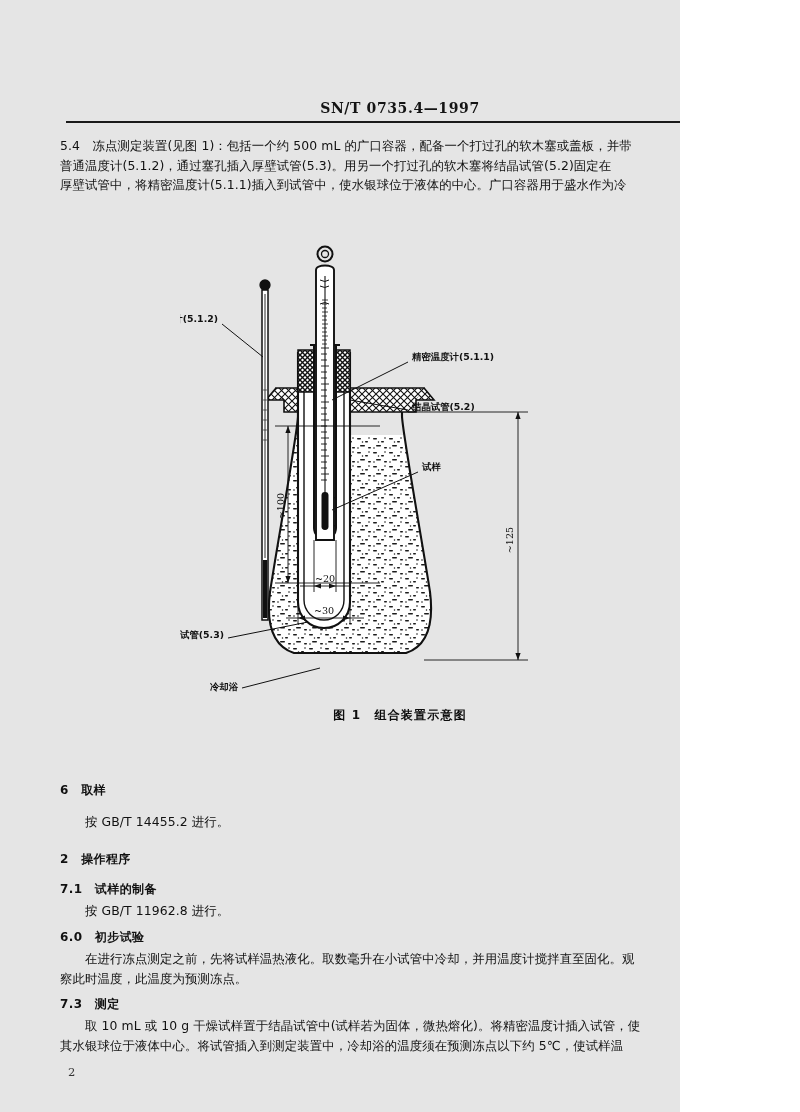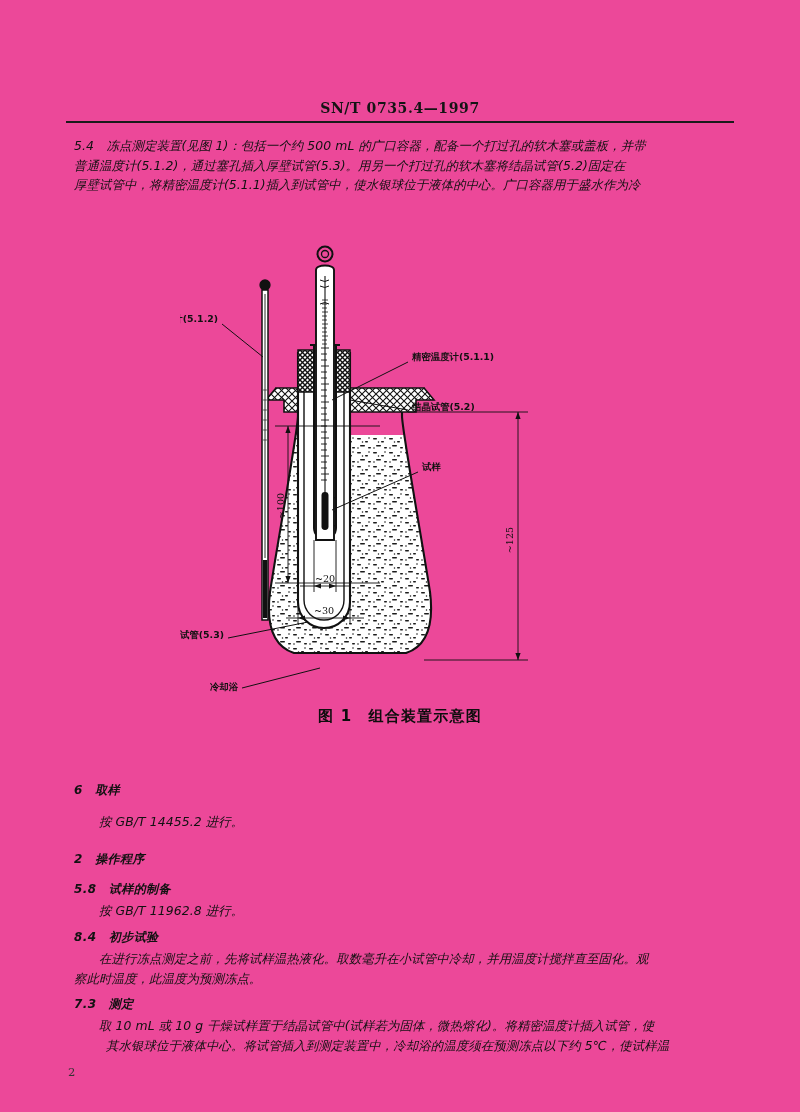--- a/index.html
+++ b/index.html
@@ -6,23 +6,23 @@
     margin: 0;
     padding: 0;
     background: #ffffff;
   }
   body {
     font-family: "DejaVu Sans", "Liberation Sans", sans-serif;
     color: #0d0d0d;
   }
   #page {
     position: relative;
-    width: 800px;
+    width: 680px;
     height: 1112px;
-    background: #ec4899;
+    background: #e5e5e5;
     overflow: hidden;
   }
 
   
   .std-no {
     position: absolute;
     top: 100px;
     left: 0;
     width: 800px;
     text-align: center;
@@ -44,23 +44,22 @@
   
   .txt {
     position: absolute;
     font-size: 12.4px;
     line-height: 19.6px;
     color: #111;
     letter-spacing: 0.1px;
     text-align: justify;
   }
   .para {
-    left: 74px;
+    left: 60px;
     width: 670px;
-    font-style: italic;
   }
   .indent2 { text-indent: 25px; }
   .heading {
     font-weight: bold;
     font-size: 12px;
     letter-spacing: 0.4px;
   }
 
   
   #figure {
@@ -71,21 +70,21 @@
     height: 470px;
   }
   #figure svg { display: block; }
 
   .fig-caption {
     position: absolute;
     top: 707px;
     left: 0;
     width: 800px;
     text-align: center;
-    font-size: 15px;
+    font-size: 12px;
     font-weight: bold;
     letter-spacing: 1.2px;
   }
 
   
   .page-num {
     position: absolute;
     left: 68px;
     top: 1065px;
     font-family: "DejaVu Serif", "Liberation Serif", serif;
@@ -318,26 +317,26 @@
     </svg>
   </div>
 
   <div class="fig-caption">图 1　组合装置示意图</div>
 
   <div class="txt para heading" style="top:781px;">6　取样</div>
   <div class="txt para indent2" style="top:812px;">按 GB/T 14455.2 进行。</div>
 
   <div class="txt para heading" style="top:850px;">2　操作程序</div>
 
-  <div class="txt para heading" style="top:880px;">5.8　试样的制备</div>
+  <div class="txt para heading" style="top:880px;">7.1　试样的制备</div>
   <div class="txt para indent2" style="top:901px;">按 GB/T 11962.8 进行。</div>
 
-  <div class="txt para heading" style="top:928px;">8.4　初步试验</div>
+  <div class="txt para heading" style="top:928px;">6.0　初步试验</div>
   <div class="txt para" style="top:968.6px;">察此时温度，此温度为预测冻点。</div>
   <div class="txt para indent2" style="top:949px;">在进行冻点测定之前，先将试样温热液化。取数毫升在小试管中冷却，并用温度计搅拌直至固化。观</div>
 
   <div class="txt para heading" style="top:995px;">7.3　测定</div>
   <div class="txt para indent2" style="top:1016px;">取 10 mL 或 10 g 干燥试样置于结晶试管中(试样若为固体，微热熔化)。将精密温度计插入试管，使</div>
-  <div class="txt para" style="top:1035.6px;margin-left:32px;">其水银球位于液体中心。将试管插入到测定装置中，冷却浴的温度须在预测冻点以下约 5℃，使试样温</div>
+  <div class="txt para" style="top:1035.6px;">其水银球位于液体中心。将试管插入到测定装置中，冷却浴的温度须在预测冻点以下约 5℃，使试样温</div>
 
   <div class="page-num">2</div>
 
 </div>
 
 </body></html>

